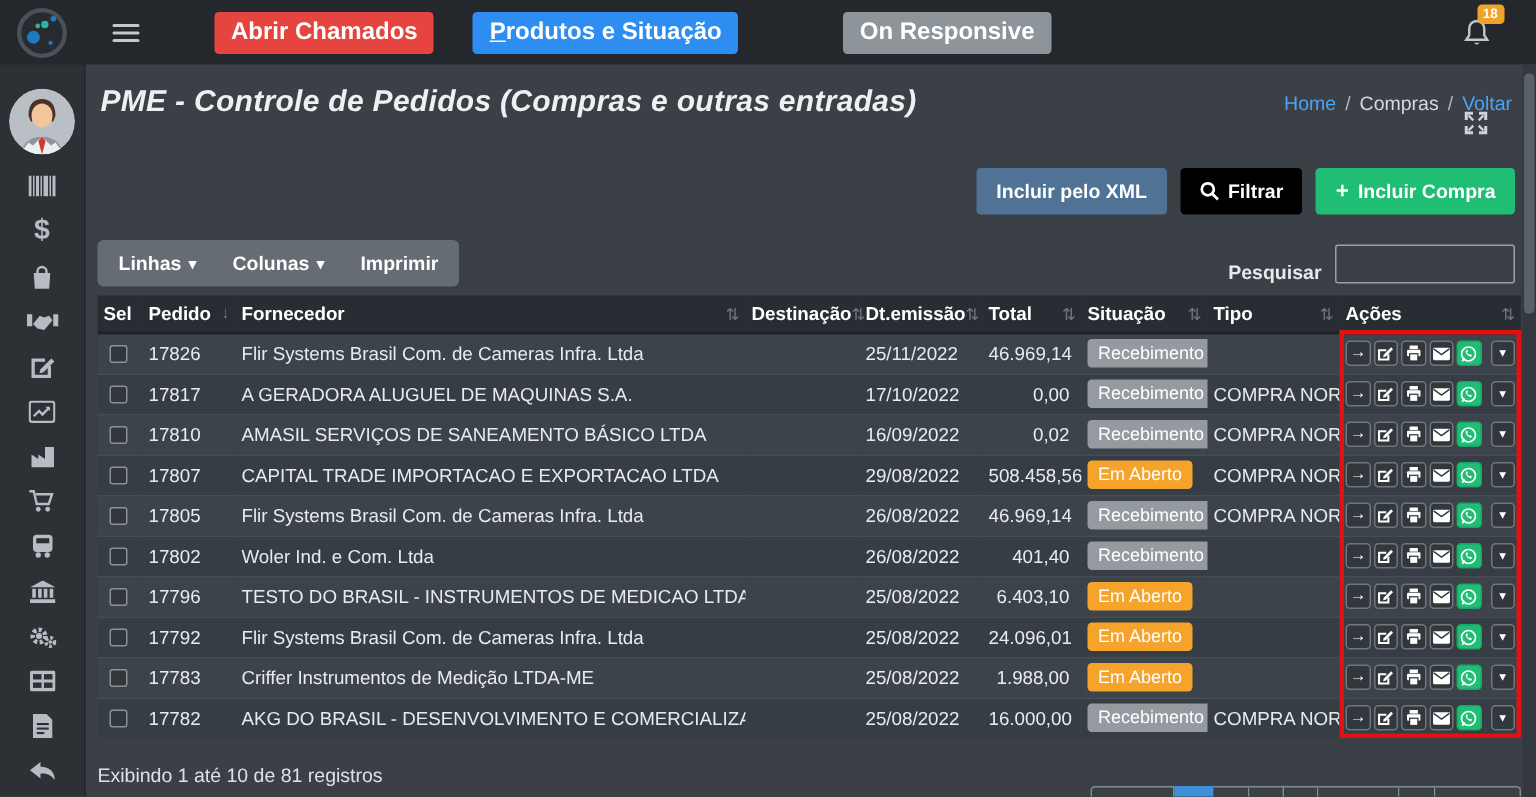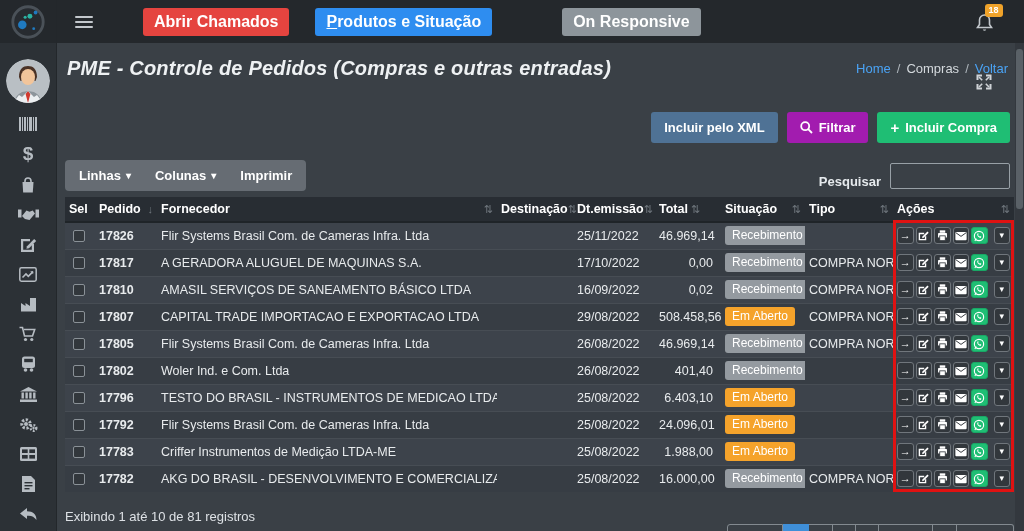--- a/index.html
+++ b/index.html
@@ -39,42 +39,42 @@
   
   .pagehead { position:absolute; left:57px; right:0; top:43px; height:50px; display:flex; align-items:center; justify-content:space-between; padding:0 16px 0 10px; }
   .page-title { font-size:20px; font-style:italic; font-weight:bold; color:#eef1f3; letter-spacing:.2px;text-align:center; }
   .breadcrumb { font-size:13px; color:#aeb5bb; display:flex; gap:6px; align-items:center; }
   .breadcrumb a { color:#4aa3f5; text-decoration:none; cursor:pointer; }
   .crumb-current { color:#d4d9dd; }
   
   .cta-row { position:absolute; right:14px; top:112px; display:flex; gap:9px; z-index:2; }
   .cbtn { border:none; padding:8px 13px; border-radius:3px; font-size:13px; font-weight:bold; color:#fff; font-family:inherit; cursor:pointer; display:flex; align-items:center; gap:6px; }
   .btn-xml { background:#4f7295; }
-  .btn-filter { background:#a21caf; }
+  .btn-filter { background:#000000; }
   .btn-add { background:#1fbe74; }
   .plus-glyph { font-size:15px; font-weight:bold; line-height:1; }
   
   .toolbar-row { position:absolute; left:65px; right:14px; top:160px; display:flex; justify-content:space-between; align-items:center; z-index:2; }
   .btn-group { background:#666c73; border-radius:4px; display:flex; padding:0 2px; }
   .bg-item { padding:8px 12px; color:#fff; font-size:13px; font-weight:bold; cursor:pointer; display:flex; align-items:center; gap:5px; }
   .caret { font-size:10px; }
   .search-wrap { display:flex; align-items:flex-end; gap:9px; font-size:13px; font-weight:bold; color:#e6eaed; }
   .search-wrap input { width:120px; height:26px; background:#3a4046; border:1px solid #98a0a6; border-radius:2px; color:#fff; padding:0 6px; font-family:inherit; font-size:13px; }
   
   .grid { position:absolute; left:65px; top:197px; width:949px; border-collapse:collapse; table-layout:fixed; font-size:12.5px; z-index:1; }
   .grid col.c-sel{width:30px} .grid col.c-pedido{width:62px} .grid col.c-forn{width:340px}
   .grid col.c-dest{width:76px} .grid col.c-dt{width:82px} .grid col.c-total{width:66px}
   .grid col.c-sit{width:84px} .grid col.c-tipo{width:88px} .grid col.c-acoes{width:121px}
   .grid th { background:#282d33; color:#fff; font-weight:bold; height:25px; text-align:left; padding:0 4px; border-bottom:2px solid #1f2428; cursor:pointer; white-space:nowrap; }
   .sort-ic { color:#6f767d; font-size:11px; font-weight:normal; }
   .th-flex { display:flex; justify-content:space-between; align-items:center; }
   .grid td { height:27px; border-top:1px solid #474d54; color:#e8ebed; padding:0 4px; white-space:nowrap; overflow:hidden; }
   .grid tbody tr:nth-child(odd) { background:#3d434b; }
   .grid tbody tr:nth-child(even){ background:#373d44; }
-  td.cell-pedido { font-weight:bold; }
+  td.cell-pedido { font-weight:normal; }
   td.cell-total { text-align:right; padding-right:8px; }
   .checkbox { display:inline-block; width:12px; height:12px; border:1px solid #8a9197; border-radius:2px; background:#32373c; vertical-align:middle; margin-left:4px; cursor:pointer; }
   .badge { display:inline-block; padding:3px 7px; border-radius:3px; font-size:12px; color:#fff; line-height:1.1; }
   .badge-gray { background:#949aa0; }
   .badge-open { background:#f5a32b; }
   .actions { display:flex; gap:2px; align-items:center; }
   .abtn { width:17px; height:17px; background:#32373c; border:1px solid #70767c; border-radius:3px; display:flex; align-items:center; justify-content:center; color:#fff; font-size:11px; cursor:pointer; padding:0; line-height:1; }
   .abtn svg { display:block; }
   .abtn.wa { background:#1fbe74; border-color:#19a765; }
   .abtn.dd { margin-left:4px; font-size:9px; }
@@ -334,21 +334,21 @@
             <span class="sort-ic">⇅</span>
           </span>
         </th>
       <th>
           <span class="th-flex">
             <span>Dt.emissão</span>
             <span class="sort-ic">⇅</span>
           </span>
         </th>
       <th>
-          <span class="th-flex" style="justify-content:flex-start;gap:3px;">
+          <span class="th-flex" style="justify-content:flex-start;gap:20px;">
             <span>Total</span>
             <span class="sort-ic">⇅</span>
           </span>
         </th>
       <th>
           <span class="th-flex">
             <span>Situação</span>
             <span class="sort-ic">⇅</span>
           </span>
         </th>

